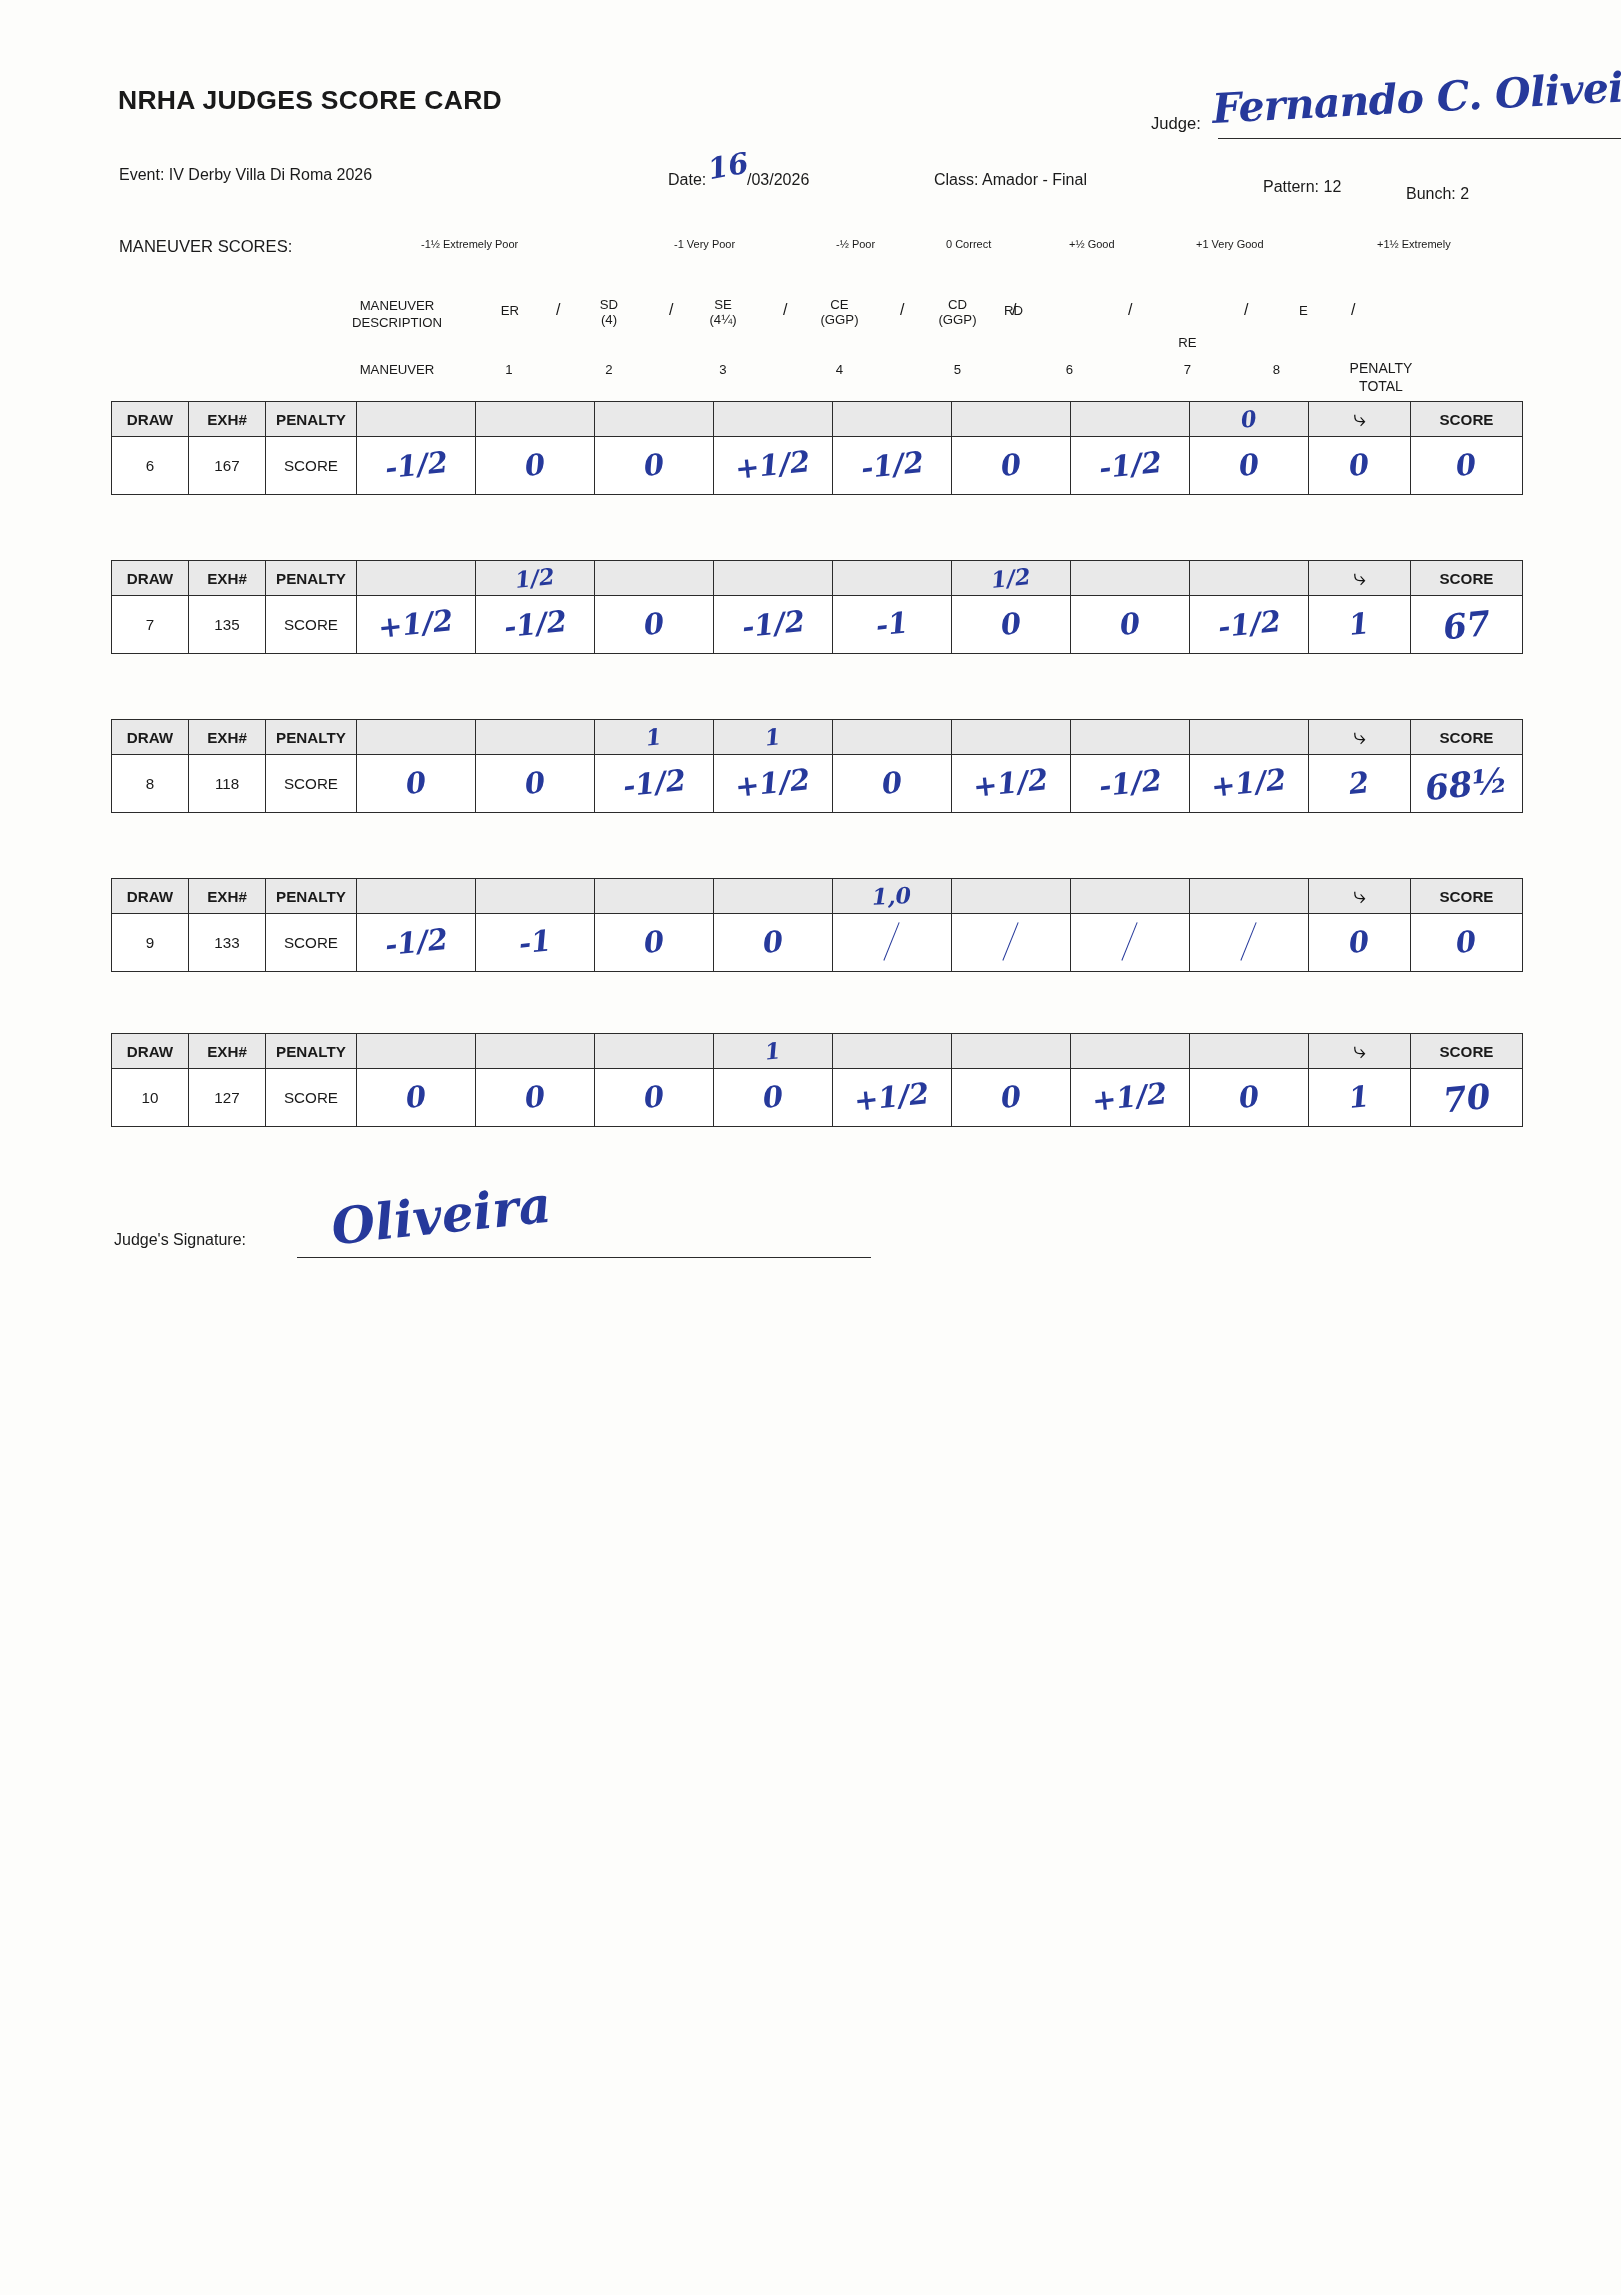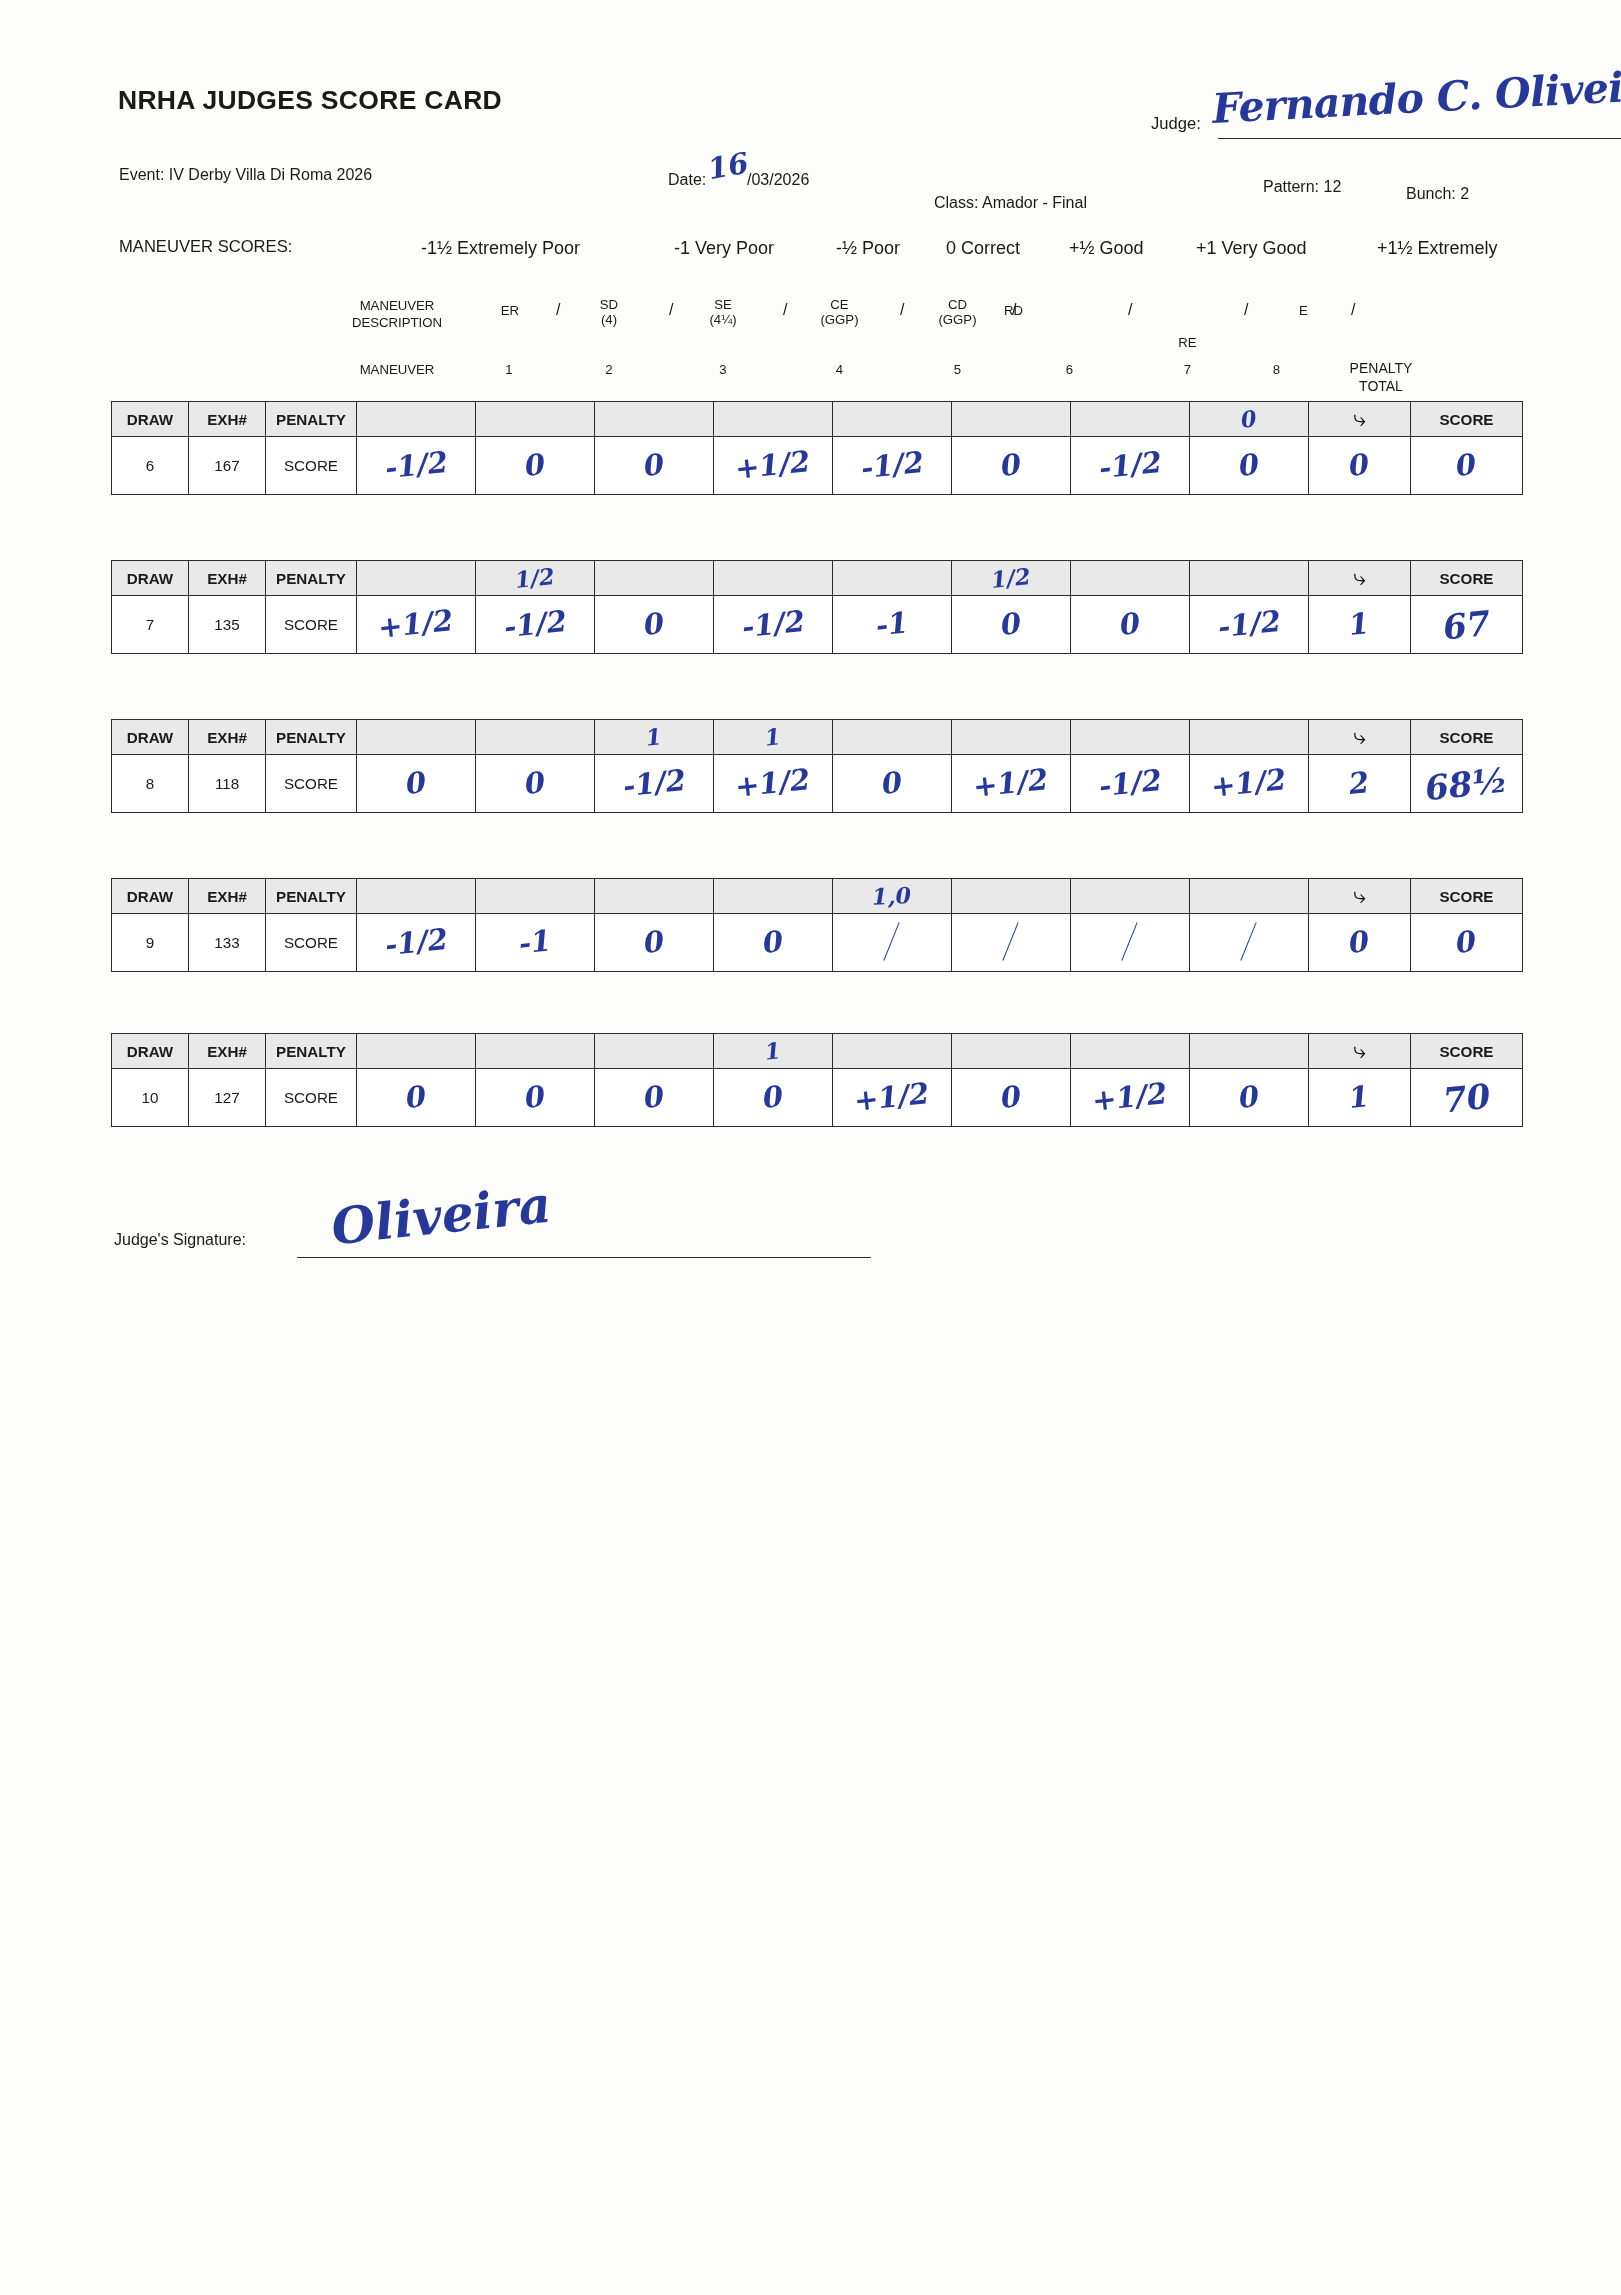--- a/index.html
+++ b/index.html
@@ -66,32 +66,32 @@
   .meta-date-val {
     position: absolute;
     left: 708px; top: 149px;
     font-size: 29px;
     color: #26399b;
     font-family: "DejaVu Serif", serif;
     font-style: italic;
     font-weight: bold;
     transform: rotate(-10deg);
   }
-  .meta-class { left: 934px; top: 171px; margin-top: 23px; }
+  .meta-class { left: 934px; top: 171px; }
   .meta-pattern { left: 1263px; top: 178px; }
   .meta-bunch { left: 1406px; top: 178px; margin-top: 7px; }
 
   .maneuver-scores-label {
     position: absolute;
     left: 119px; top: 237px;
     font-size: 16.6px;
   }
   .scale {
     position: absolute;
-    font-size: 18px;
+    font-size: 11px;
     top: 238px;
   }
 
   
   .colhdr {
     position: absolute;
     font-size: 13.2px;
     text-align: center;
     line-height: 1.15;
   }

